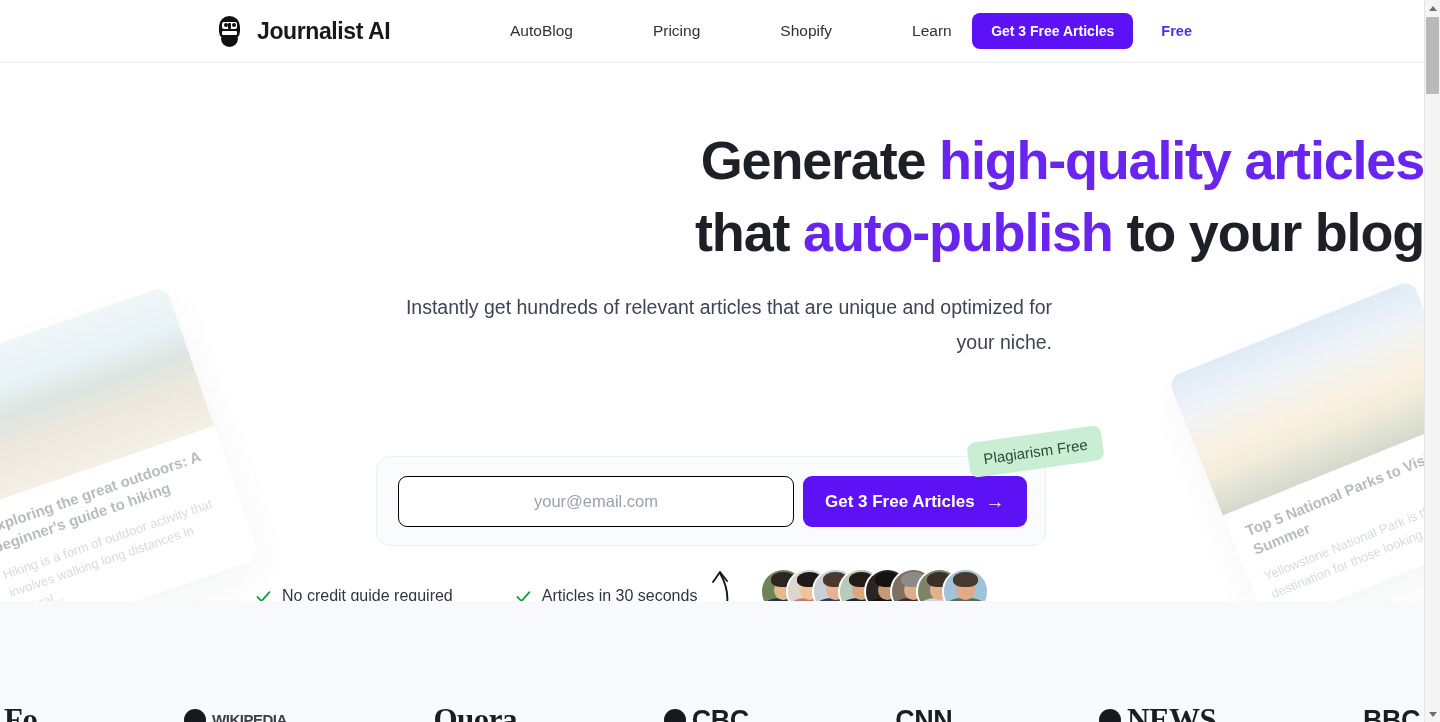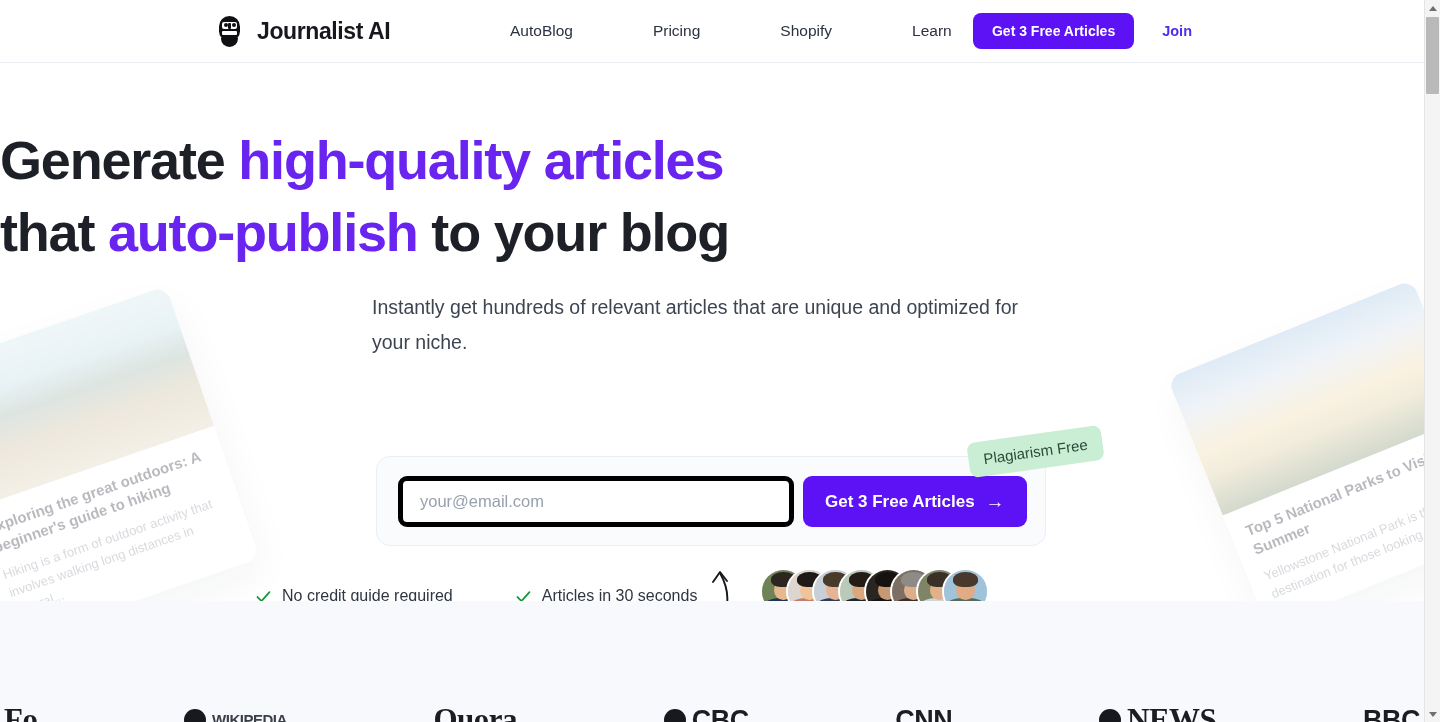--- a/index.html
+++ b/index.html
@@ -163,21 +163,21 @@
     position: relative;
     width: 1424px;
     height: 538px;
     background: #ffffff;
     overflow: hidden;
   }
 
   .hero-inner {
     position: relative;
     width: 1424px;
-    text-align: left;
+    text-align: right;
     z-index: 10;
   }
 
   h1.headline {
     margin-top: 61px;
     font-size: 54px;
     line-height: 72px;
     font-weight: 700;
     color: #1e2028;
     letter-spacing: -1.2px;
@@ -209,28 +209,29 @@
     position: absolute;
     left: 21px;
     top: 19px;
     display: flex;
     align-items: center;
     gap: 9px;
   }
   .email-input {
     width: 396px;
     height: 51px;
-    border: 5px solid #000000;
+    border: 1px solid #000000;
     border-radius: 9px;
     background: #ffffff;
     padding: 0 17px;
     font-size: 16.5px;
     color: #2b3240;
     font-family: "Liberation Sans", sans-serif;
     outline: none;
+    text-align: center;
   }
   .email-input::placeholder { color: #98a1ae; }
 
   .btn-cta {
     height: 51px;
     background: #5d12f5;
     border: none;
     border-radius: 9px;
     color: #ffffff;
     font-size: 17px;
@@ -497,21 +498,21 @@
       <nav class="nav">
         <a href="#">AutoBlog</a>
         <a href="#">Pricing</a>
         <a href="#">Shopify</a>
         <a href="#">Learn</a>
         <a href="#">Case Studies</a>
       </nav>
 
       <div class="header-actions">
         <button class="btn-primary-sm">Get 3 Free Articles</button>
-        <a class="login-link" href="#">Join</a>
+        <a class="login-link" href="#">Free</a>
       </div>
     </div>
 
     <div class="hero">
 
       <div class="art-card left">
         <div class="thumb"></div>
         <div class="body">
           <div class="title">Exploring the great outdoors: A beginner's guide to hiking</div>
           <div class="excerpt">Hiking is a form of outdoor activity that involves walking long distances in natural...</div>

